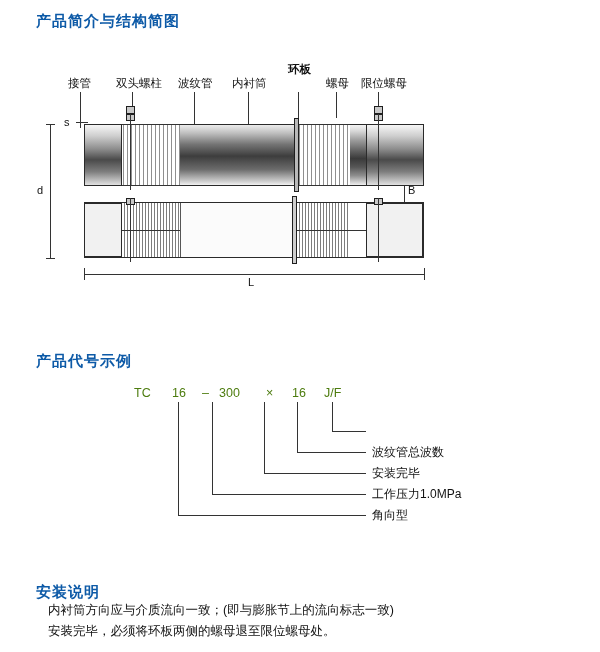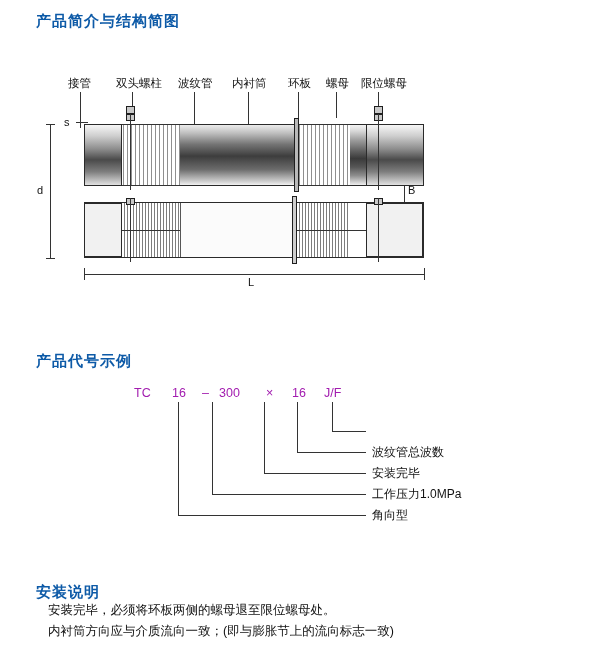--- a/index.html
+++ b/index.html
@@ -127,21 +127,21 @@
     position: absolute;
     left: 36px;
     top: 382px;
     width: 528px;
     height: 160px;
     font-size: 12.5px;
   }
   .code-token {
     position: absolute;
     white-space: nowrap;
-    color: #a21caf;
+    color: #4d7c0f;
   }
   .code-desc {
     position: absolute;
     white-space: nowrap;
     font-size: 12px;
     color: #111;
   }
   .vline { position: absolute; width: 1px; background: #333; }
   .hline { position: absolute; height: 1px; background: #333; }
 
@@ -160,21 +160,21 @@
 <body>
 
 <div class="section-heading heading-1">产品简介与结构简图</div>
 
 <div class="figure">
 
   <div class="callout" style="left:32px; top:14px;">接管</div>
   <div class="callout" style="left:80px; top:14px;">双头螺柱</div>
   <div class="callout" style="left:142px; top:14px;">波纹管</div>
   <div class="callout" style="left:196px; top:14px;">内衬筒</div>
-  <div class="callout" style="left:252px; top:14px;">环板</div>
+  <div class="callout" style="left:252px; top:0;font-weight:bold;">环板</div>
   <div class="callout" style="left:290px; top:14px;">螺母</div>
   <div class="callout" style="left:325px; top:14px;">限位螺母</div>
 
   <div class="lead" style="left:44px;  top:30px; height:26px;"></div>
   <div class="lead" style="left:96px;  top:30px; height:26px;"></div>
   <div class="lead" style="left:158px; top:30px; height:46px;"></div>
   <div class="lead" style="left:212px; top:30px; height:58px;"></div>
   <div class="lead" style="left:262px; top:30px; height:30px;"></div>
   <div class="lead" style="left:300px; top:30px; height:26px;"></div>
   <div class="lead" style="left:342px; top:30px; height:26px;"></div>
@@ -265,15 +265,15 @@
 
   <div class="code-desc" style="left:336px; top:62px;">波纹管总波数</div>
   <div class="code-desc" style="left:336px; top:83px;">安装完毕</div>
   <div class="code-desc" style="left:336px; top:104px;">工作压力1.0MPa</div>
   <div class="code-desc" style="left:336px; top:125px;text-align:right;">角向型</div>
 </div>
 
 <div class="section-heading heading-3">安装说明</div>
 
 <div class="notes">
+  <div>内衬筒方向应与介质流向一致；(即与膨胀节上的流向标志一致)</div>
   <div>安装完毕，必须将环板两侧的螺母退至限位螺母处。</div>
-  <div>内衬筒方向应与介质流向一致；(即与膨胀节上的流向标志一致)</div>
 </div>
 
 </body></html>

